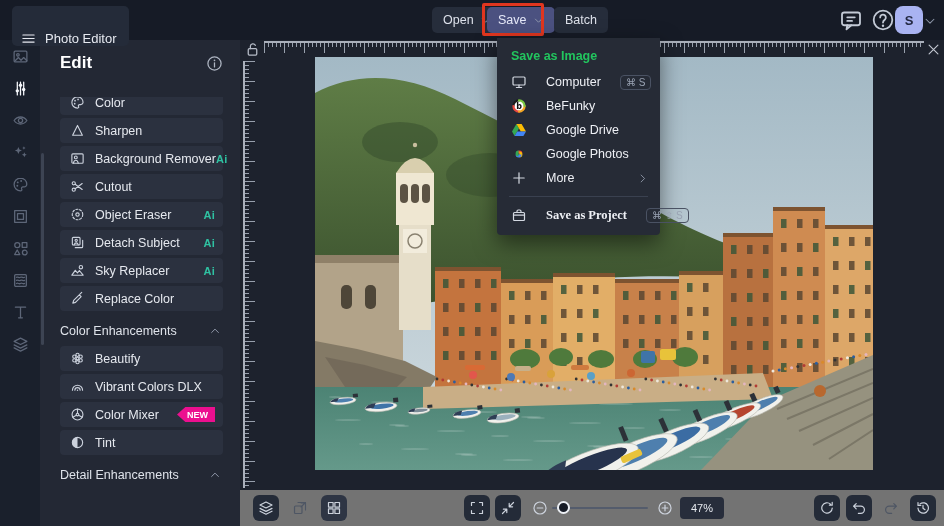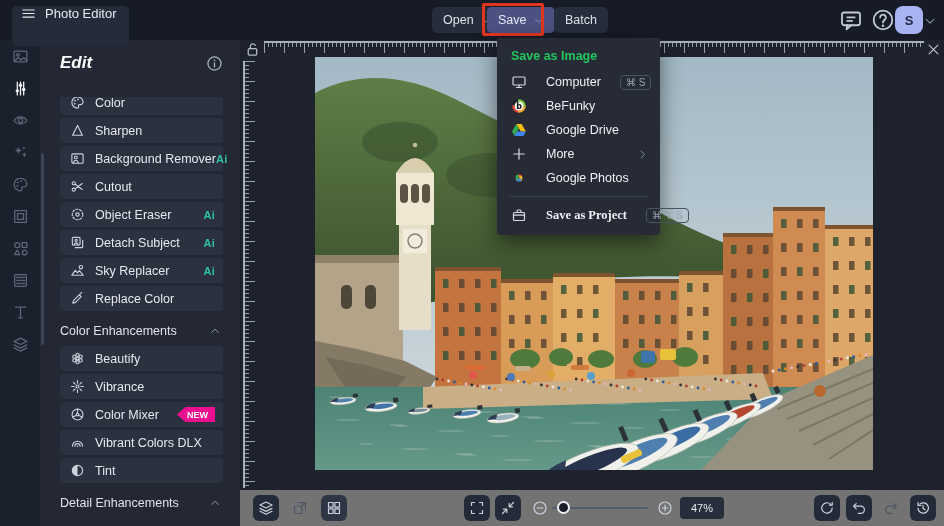--- a/index.html
+++ b/index.html
@@ -2,21 +2,21 @@
 <html><head>
 <meta charset="utf-8">
 <style>
   * { margin:0; padding:0; box-sizing:border-box; }
   html,body { width:944px; height:526px; overflow:hidden; }
   body { font-family:"Liberation Sans","DejaVu Sans",sans-serif; background:#161b26; color:#e9ecf2; }
   .app { position:relative; width:944px; height:526px; }
 
   
   .topbar { position:absolute; left:0; top:0; width:944px; height:40px; background:#161b26; z-index:40; }
-  .title-chip { position:absolute; left:12px; top:6px; height:40px; display:flex; align-items:flex-start; gap:9px;
+  .title-chip { position:absolute; left:12px; top:6px; height:40px; display:flex; align-items:flex-end; gap:9px;
                 background:#242b39; border-radius:5px; padding:0 12px 0 9px; font-size:13px; color:#e7eaf1; cursor:pointer; }
   .tb-btn { position:absolute; top:7px; height:26px; display:flex; align-items:center; gap:6px; background:#262d3b;
             border:none; border-radius:5px; color:#dde1ea; font-size:12.5px; padding:0 11px; cursor:pointer;
             font-family:inherit; }
   .tb-btn .chev { display:inline-flex; width:11px; height:11px; color:#9aa3b4; }
   #btn-open { left:432px; }
   #btn-save { left:487px; background:#4b5180; color:#e6e9f8; }
   #btn-batch { left:554px; }
   .save-annotation { position:absolute; left:482px; top:3px; width:62px; height:33px; border:3px solid #e0361f;
                      border-radius:2px; z-index:60; pointer-events:none; }
@@ -28,21 +28,21 @@
   #tb-user-chev { left:923px; top:14px; width:14px; height:14px; color:#8d96a7; }
 
   
   .iconbar { position:absolute; left:0; top:40px; width:40px; height:486px; background:#1a202c; z-index:20; }
   .iconbar .ib { width:40px; height:32px; display:flex; align-items:center; justify-content:center; color:#5d6678; cursor:pointer; }
   .iconbar .ib.active { color:#f4f6fa; }
   .iconbar .ib svg { width:17px; height:17px; }
 
   
   .edit-panel { position:absolute; left:40px; top:40px; width:200px; height:486px; background:#232834; overflow:hidden; z-index:20; }
-  .panel-head { display:flex; align-items:center; justify-content:space-between; padding:13px 17px 8px 20px;font-style:italic; }
+  .panel-head { display:flex; align-items:center; justify-content:space-between; padding:13px 17px 8px 20px; }
   .panel-title { font-size:17px; font-weight:bold; color:#fff; }
   .panel-info { width:17px; height:17px; color:#aeb5c2; cursor:pointer; }
   .tool-scroll { position:relative; padding:0 17px 0 20px; height:440px; overflow:hidden;margin-top:16px; }
   #tool-list > .tool-row:first-child { margin-top:-7px; }
   .tool-row { height:25px; display:flex; align-items:center; background:#2b313f; border-radius:4px; margin-bottom:3px;
               padding:0 8px 0 10px; cursor:pointer; }
   .tool-row .t-ic { width:15px; height:15px; color:#ccd2dd; margin-right:10px; flex:0 0 auto; display:flex; }
   .tool-row .t-label { font-size:12.5px; color:#e6e9ef; white-space:nowrap; }
   .badge-ai { margin-left:auto; font-size:11px; font-weight:bold; color:#2fc2a2; letter-spacing:.3px; }
   .badge-new { margin-left:auto; font-size:9px; font-weight:bold; color:#fff; background:#ec0f8f; padding:2.5px 7px 2.5px 10px;
@@ -352,45 +352,36 @@
                 <circle cx="8" cy="11.9" r="1.7"></circle>
                 <circle cx="4.6" cy="10" r="1.7"></circle>
                 <circle cx="4.6" cy="6" r="1.7"></circle>
               </svg>
             </span>
             <span class="t-label">Beautify</span>
           </div>
           <div class="tool-row">
             <span class="t-ic">
               <svg viewBox="0 0 16 16" width="100%" height="100%" fill="none" stroke="currentColor" stroke-width="1.2" stroke-linecap="round" stroke-linejoin="round">
-                <path d="M8 1.6v2.8M8 11.6v2.8M1.6 8h2.8M11.6 8h2.8M3.6 3.6l1.9 1.9M10.5 10.5l1.9 1.9M12.4 3.6l-1.9 1.9M5.5 10.5l-1.9 1.9"></path>
-                <circle cx="8" cy="8" r="1.6"></circle>
-              </svg>
-            </span>
-            <span class="t-label">Vibrance</span>
+                <path d="M2.6 12a5.4 5.4 0 0110.8 0M5.2 12a2.8 2.8 0 015.6 0"></path>
+                <circle cx="8" cy="12" r=".8" fill="currentColor" stroke="none"></circle>
+              </svg>
+            </span>
+            <span class="t-label">Vibrant Colors DLX</span>
           </div>
           <div class="tool-row">
             <span class="t-ic">
               <svg viewBox="0 0 16 16" width="100%" height="100%" fill="none" stroke="currentColor" stroke-width="1.2" stroke-linecap="round" stroke-linejoin="round">
                 <circle cx="8" cy="8" r="5.8"></circle>
                 <circle cx="8" cy="8" r="1.4"></circle>
                 <path d="M8 2.2v4.4M3 10.9l3.8-2.2M13 10.9L9.2 8.7"></path>
               </svg>
             </span>
             <span class="t-label">Color Mixer</span>
             <span class="badge-new">NEW</span>
-          </div>
-          <div class="tool-row">
-            <span class="t-ic">
-              <svg viewBox="0 0 16 16" width="100%" height="100%" fill="none" stroke="currentColor" stroke-width="1.2" stroke-linecap="round" stroke-linejoin="round">
-                <path d="M2.6 12a5.4 5.4 0 0110.8 0M5.2 12a2.8 2.8 0 015.6 0"></path>
-                <circle cx="8" cy="12" r=".8" fill="currentColor" stroke="none"></circle>
-              </svg>
-            </span>
-            <span class="t-label">Vibrant Colors DLX</span>
           </div>
           <div class="tool-row">
             <span class="t-ic">
               <svg viewBox="0 0 16 16" width="100%" height="100%" fill="none" stroke="currentColor" stroke-width="1.2" stroke-linecap="round" stroke-linejoin="round">
                 <circle cx="8" cy="8" r="5.5"></circle>
                 <path d="M8 2.5a5.5 5.5 0 000 11z" fill="currentColor" stroke="none"></path>
               </svg>
             </span>
             <span class="t-label">Tint</span>
           </div>
@@ -835,44 +826,44 @@
             <path d="M10.6 2H5.4l4.4 7.6h5.2z" fill="#fbbc04" stroke="none"></path>
             <path d="M3.6 14h8.8L15 9.6H6.2z" fill="#4285f4" stroke="none"></path>
           </svg>
         </span>
         <span class="m-label">Google Drive</span>
         <span class="m-right"></span>
       </div>
       <div class="sm-item">
         <span class="m-ic">
           <svg viewBox="0 0 16 16" width="100%" height="100%" fill="none" stroke="currentColor" stroke-width="1.2" stroke-linecap="round" stroke-linejoin="round">
+            <path d="M7.6 4.6A3 3 0 007.6 10.6z" fill="#ea4335" stroke="none" transform="rotate(90 8 8)"></path>
+            <path d="M7.6 4.6A3 3 0 007.6 10.6z" fill="#fbbc04" stroke="none" transform="rotate(180 8 8)"></path>
+            <path d="M7.6 4.6A3 3 0 007.6 10.6z" fill="#4285f4" stroke="none" transform="rotate(270 8 8)"></path>
+            <path d="M7.6 4.6A3 3 0 007.6 10.6z" fill="#34a853" stroke="none"></path>
+          </svg>
+        </span>
+        <span class="m-label">Google Photos</span>
+        <span class="m-right"></span>
+      </div>
+      <div class="sm-item">
+        <span class="m-ic">
+          <svg viewBox="0 0 16 16" width="100%" height="100%" fill="none" stroke="currentColor" stroke-width="1.2" stroke-linecap="round" stroke-linejoin="round">
             <path d="M8 2.8v10.4M2.8 8h10.4"></path>
           </svg>
         </span>
         <span class="m-label">More</span>
         <span class="m-right">
           <span class="sm-chevr">
             <svg viewBox="0 0 16 16" width="100%" height="100%" fill="none" stroke="currentColor" stroke-width="1.2" stroke-linecap="round" stroke-linejoin="round">
               <path d="M6 3l5 5-5 5"></path>
             </svg>
           </span>
         </span>
       </div>
-      <div class="sm-item">
-        <span class="m-ic">
-          <svg viewBox="0 0 16 16" width="100%" height="100%" fill="none" stroke="currentColor" stroke-width="1.2" stroke-linecap="round" stroke-linejoin="round">
-            <path d="M7.6 4.6A3 3 0 007.6 10.6z" fill="#ea4335" stroke="none" transform="rotate(90 8 8)"></path>
-            <path d="M7.6 4.6A3 3 0 007.6 10.6z" fill="#fbbc04" stroke="none" transform="rotate(180 8 8)"></path>
-            <path d="M7.6 4.6A3 3 0 007.6 10.6z" fill="#4285f4" stroke="none" transform="rotate(270 8 8)"></path>
-            <path d="M7.6 4.6A3 3 0 007.6 10.6z" fill="#34a853" stroke="none"></path>
-          </svg>
-        </span>
-        <span class="m-label">Google Photos</span>
-        <span class="m-right"></span>
-      </div>
       <div class="sm-divider"></div>
       <div class="sm-item project">
         <span class="m-ic">
           <svg viewBox="0 0 16 16" width="100%" height="100%" fill="none" stroke="currentColor" stroke-width="1.2" stroke-linecap="round" stroke-linejoin="round">
             <rect x="2.5" y="5.5" width="11" height="8" rx="1"></rect>
             <path d="M6 5.5V4.2A1.2 1.2 0 017.2 3h1.6A1.2 1.2 0 0110 4.2v1.3M2.5 8.2h11"></path>
           </svg>
         </span>
         <span class="m-label">Save as Project</span>
         <span class="m-right">

